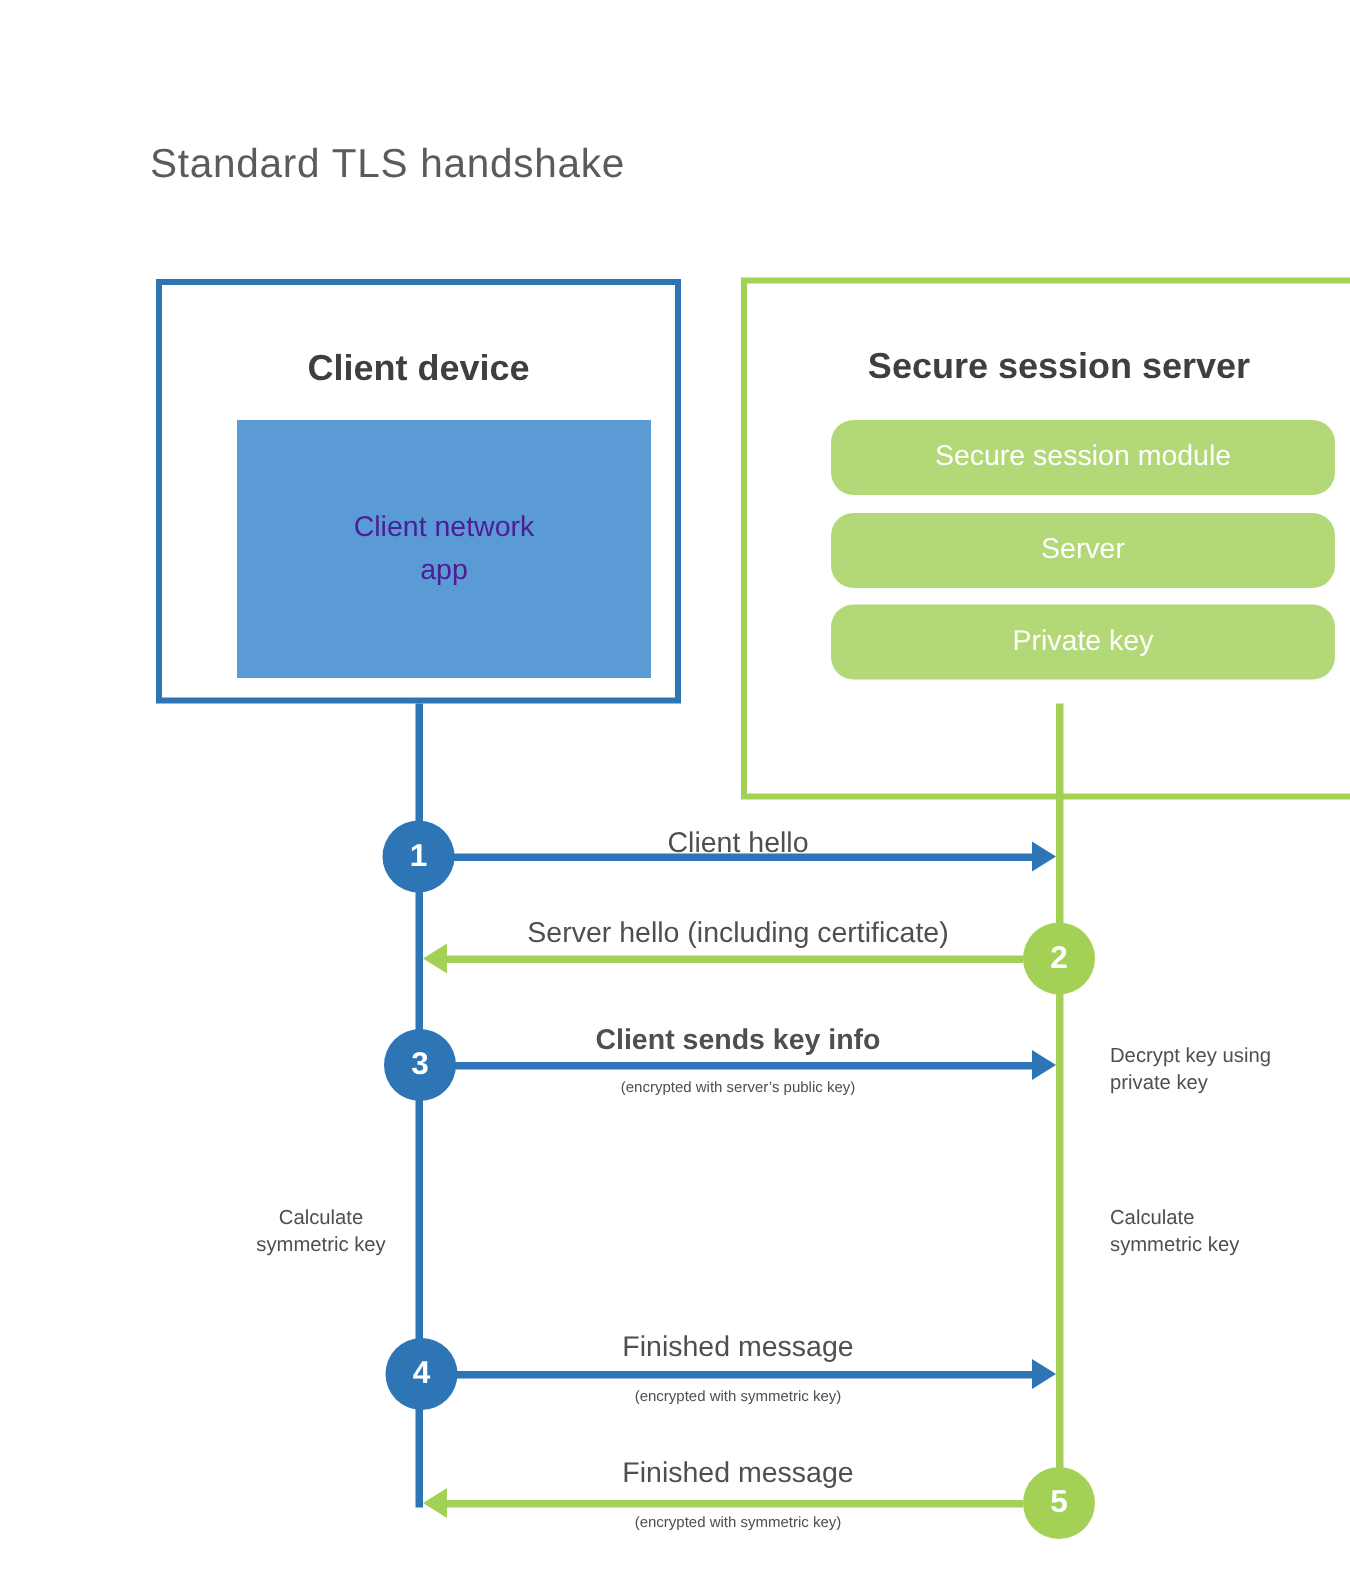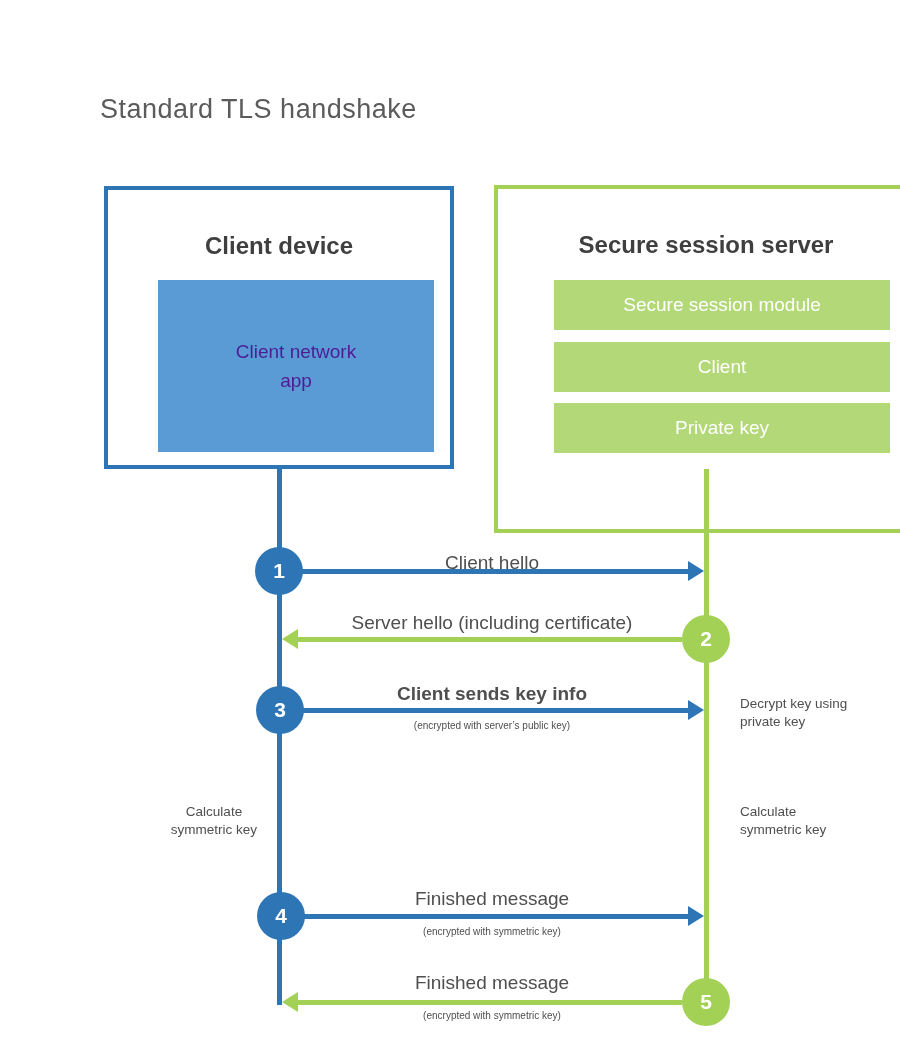--- a/index.html
+++ b/index.html
@@ -35,20 +35,21 @@
     position: absolute; left: 34px; top: 74px; width: 276px; height: 172px;
     background: #5B9BD5; color: #4c1d95;
     display: flex; align-items: center; justify-content: center;
     font-size: 19px; line-height: 1.55; text-align: center; white-space: pre-line;
   }
   .server-module {
     position: absolute; left: 40px; width: 336px; height: 50px;
     background: #B2D878; color: #ffffff;
     display: flex; align-items: center; justify-content: center;
     font-size: 19px;
+    border-radius: 15px;
   }
   .module-0 { top: 75px; }
   .module-1 { top: 137px; }
   .module-2 { top: 198px; }
 
   
   .lifeline { position: absolute; width: 5px; }
   .client-lifeline { left: 213px; top: 405px; height: 536px; background: #2E75B6; }
   .server-lifeline { left: 640px; top: 405px; height: 533px; background: #A3D155; }
 
@@ -124,21 +125,21 @@
 
   <div class="actor-box client-box">
     <div class="actor-title">Client device</div>
     <div class="client-app">Client network
 app</div>
   </div>
 
   <div class="actor-box server-box">
     <div class="actor-title">Secure session server</div>
     <div class="server-module module-0">Secure session module</div>
-    <div class="server-module module-1">Client</div>
+    <div class="server-module module-1">Server</div>
     <div class="server-module module-2">Private key</div>
   </div>
 
   <div class="lifeline client-lifeline"></div>
   <div class="lifeline server-lifeline"></div>
 
   <div class="msg-label msg-1">Client hello</div>
   <div class="arrow-line blue line-1"></div>
   <div class="arrow-head head-right head-1"></div>
   <div class="step-circle circle-blue circle-1">

